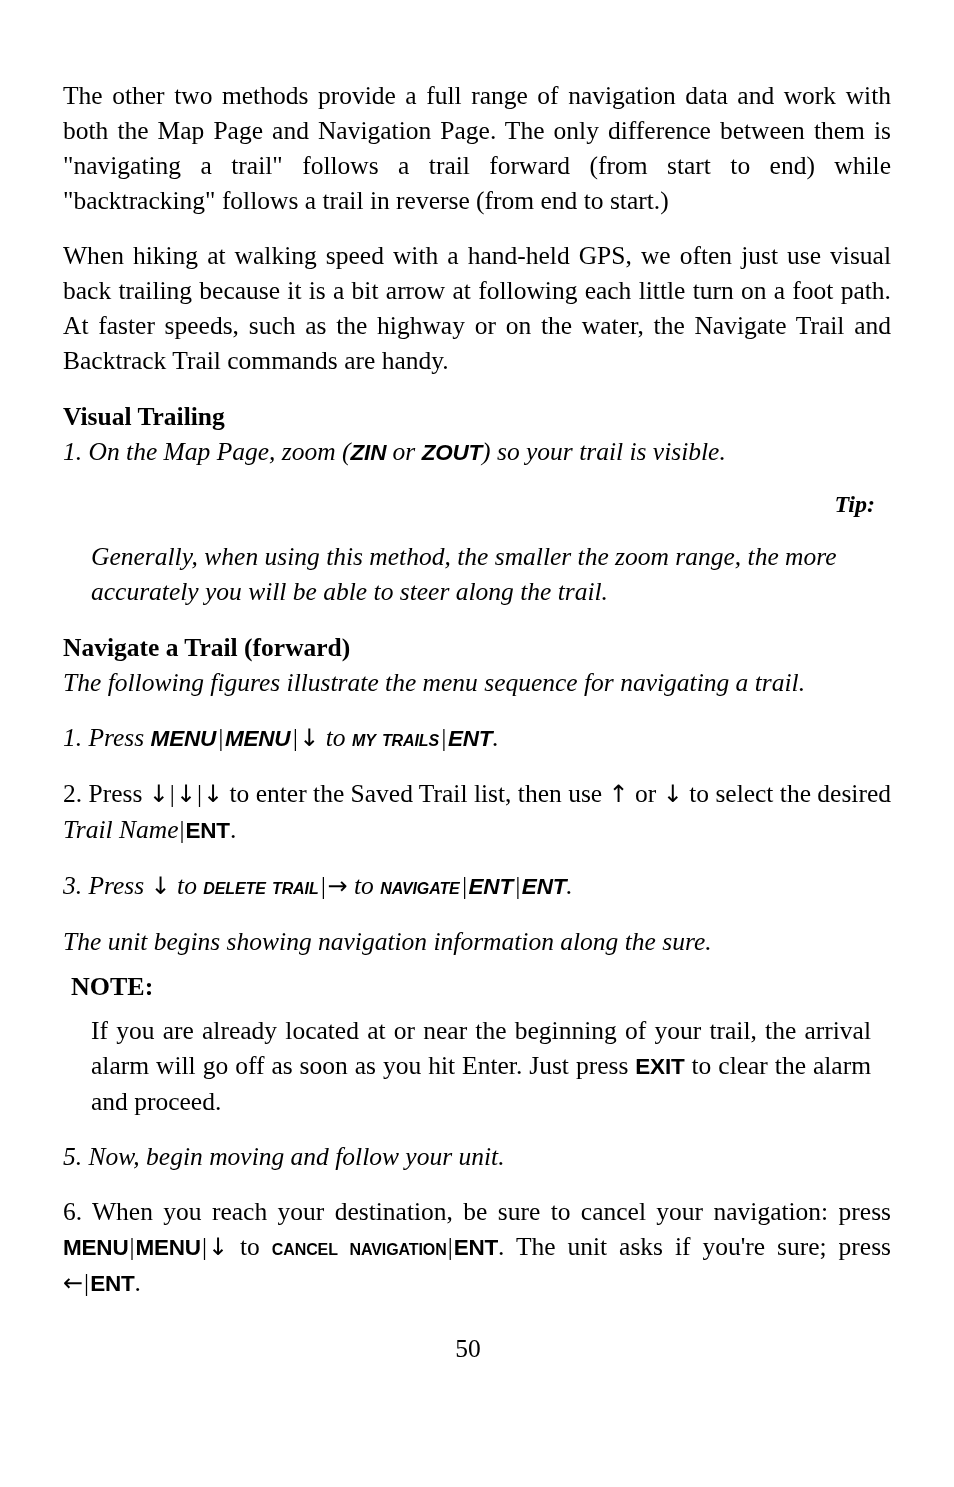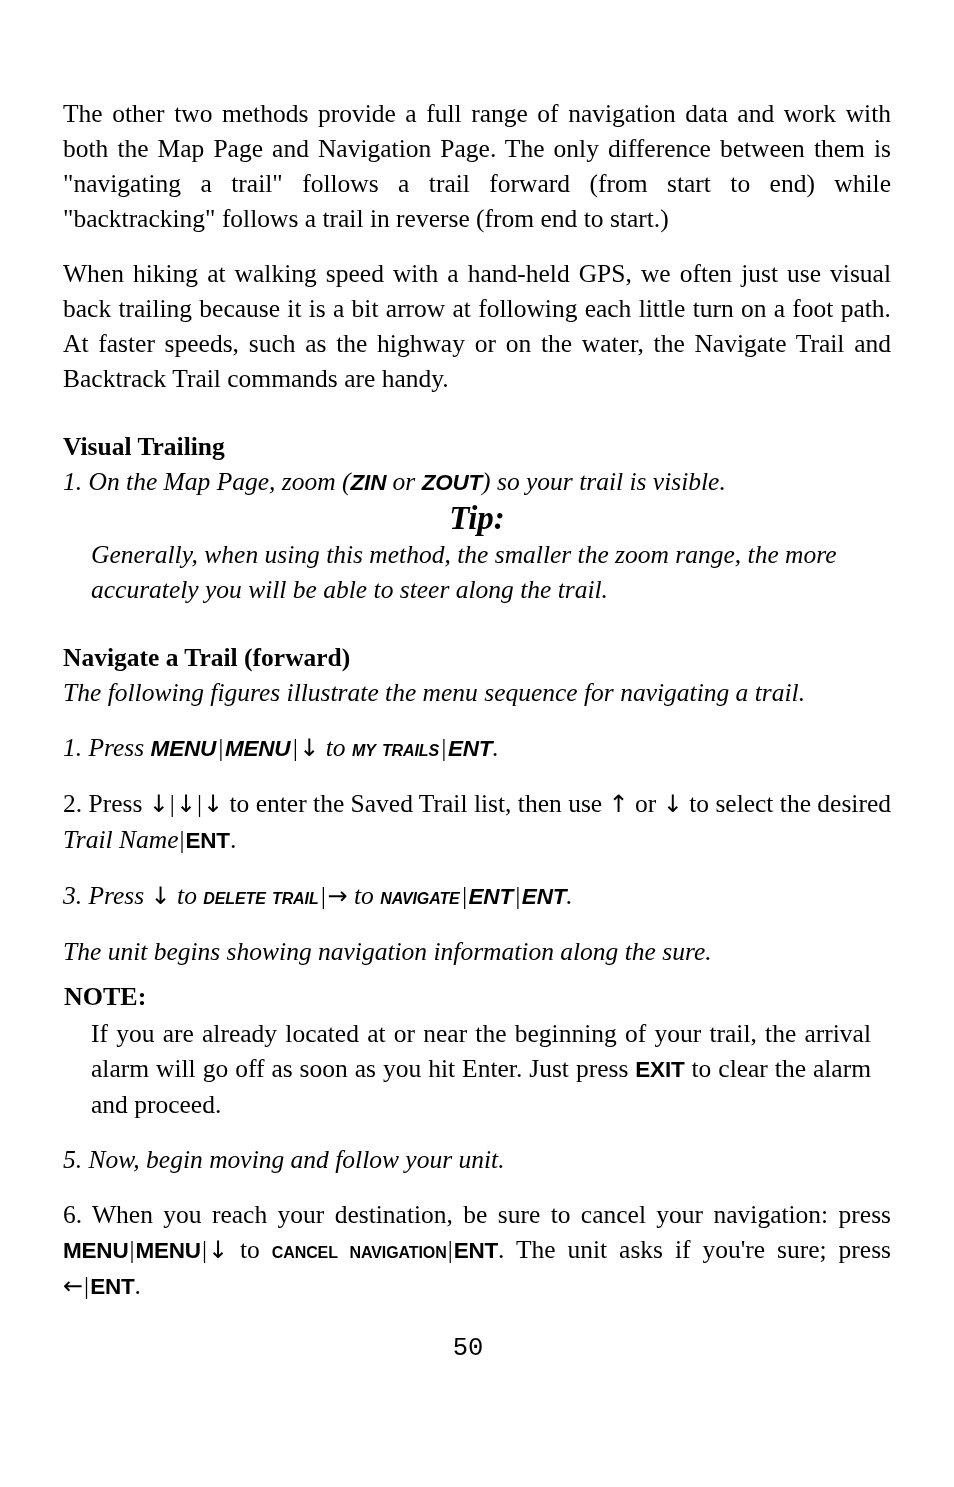--- a/index.html
+++ b/index.html
@@ -11,21 +11,21 @@
     width: 954px;
     height: 1487px;
     position: relative;
     font-family: "Liberation Serif", "DejaVu Serif", serif;
     color: #000000;
     overflow: hidden;
   }
   .page {
     position: absolute;
     left: 63px;
-    top: 96px;
+    top: 78px;
     width: 828px;
   }
   p {
     margin: 0 0 0 0;
     font-size: 25.5px;
     line-height: 35px;
     text-align: justify;
     text-justify: inter-word;
   }
   p.flow { text-align: justify; }
@@ -34,32 +34,32 @@
   .gap-para { margin-top: 20px; }
 
   h2.head {
     margin: 0;
     font-size: 25.5px;
     line-height: 35px;
     font-weight: bold;
     font-family: "Liberation Serif", "DejaVu Serif", serif;
     text-align: left;
   }
-  h2.head.sp { margin-top: 33px; }
+  h2.head.sp { margin-top: 21px; }
 
   .tip-label {
-    margin: 0;
-    font-size: 33px;
+    margin: 16px;
+    font-size: 24px;
     line-height: 37px;
     font-weight: bold;
     font-style: italic;
-    text-align: center;
+    text-align: right;
   }
   .note-label {
-    margin: 1px;
+    margin: 8px;
     font-size: 26px;
     line-height: 36px;
     font-weight: bold;
     text-align: left;
   }
   .indent {
     margin-left: 28px;
     width: 780px;
   }
   .key {
@@ -89,21 +89,21 @@
     font-family: "DejaVu Sans", sans-serif;
     font-size: 24px;
   }
   .pagenum {
     position: absolute;
     left: 0;
     top: 1334px;
     width: 936px;
     text-align: center;
     font-size: 25.5px;
-    font-family: Liberation Mono, monospace;
+    font-family: Liberation Serif, serif;
   }
 </style>
 </head>
 <body>
 
 <div class="page">
 
   <p class="flow">The other two methods provide a full range of navigation data and work with both the Map Page and Navigation Page. The only difference between them is "navigating a trail" follows a trail forward (from start to end) while "backtracking" follows a trail in reverse (from end to start.)</p>
 
   <p class="flow gap-para">When hiking at walking speed with a hand-held GPS, we often just use visual back trailing because it is a bit arrow at following each little turn on a foot path. At faster speeds, such as the highway or on the water, the Navigate Trail and Backtrack Trail commands are handy.</p>

